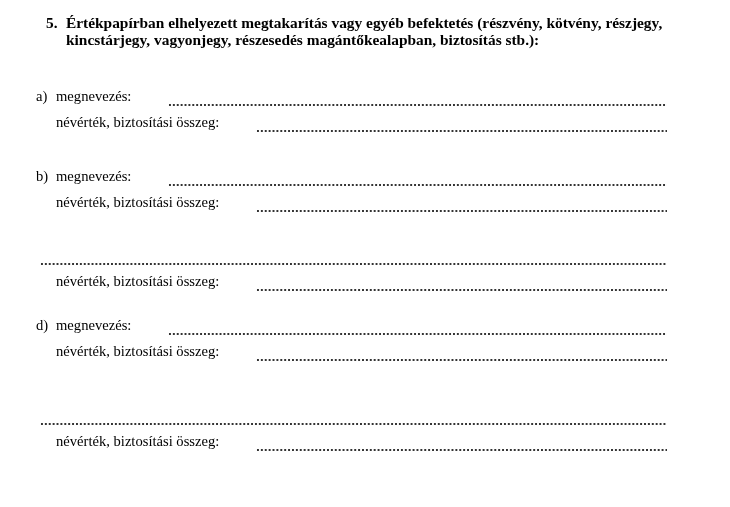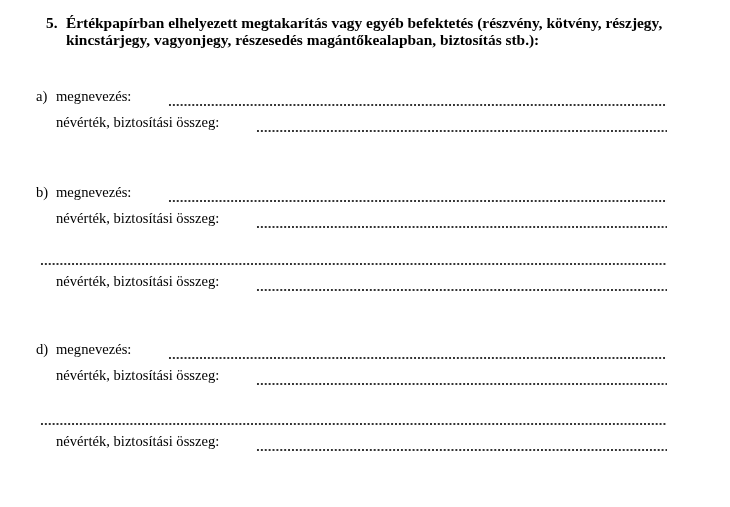--- a/index.html
+++ b/index.html
@@ -43,42 +43,42 @@
   <div class="row">
     <span class="label"><span class="letter">a)</span><span>megnevezés:</span></span>
     <span class="dots"></span>
   </div>
   <div class="row">
     <span class="label sub">névérték, biztosítási összeg:</span>
     <span class="dots"></span>
   </div>
 </div>
 
-<div class="item" style="top:184px">
+<div class="item" style="top:168px">
   <div class="row">
     <span class="label"><span class="letter">b)</span><span>megnevezés:</span></span>
     <span class="dots"></span>
   </div>
   <div class="row">
     <span class="label sub">névérték, biztosítási összeg:</span>
     <span class="dots"></span>
   </div>
 </div>
 
 <div class="item" style="top:247px">
   <div class="row">
     <span class="dots"></span>
   </div>
   <div class="row">
     <span class="label sub">névérték, biztosítási összeg:</span>
     <span class="dots"></span>
   </div>
 </div>
 
-<div class="item" style="top:341px">
+<div class="item" style="top:317px">
   <div class="row">
     <span class="label"><span class="letter">d)</span><span>megnevezés:</span></span>
     <span class="dots"></span>
   </div>
   <div class="row">
     <span class="label sub">névérték, biztosítási összeg:</span>
     <span class="dots"></span>
   </div>
 </div>
 

